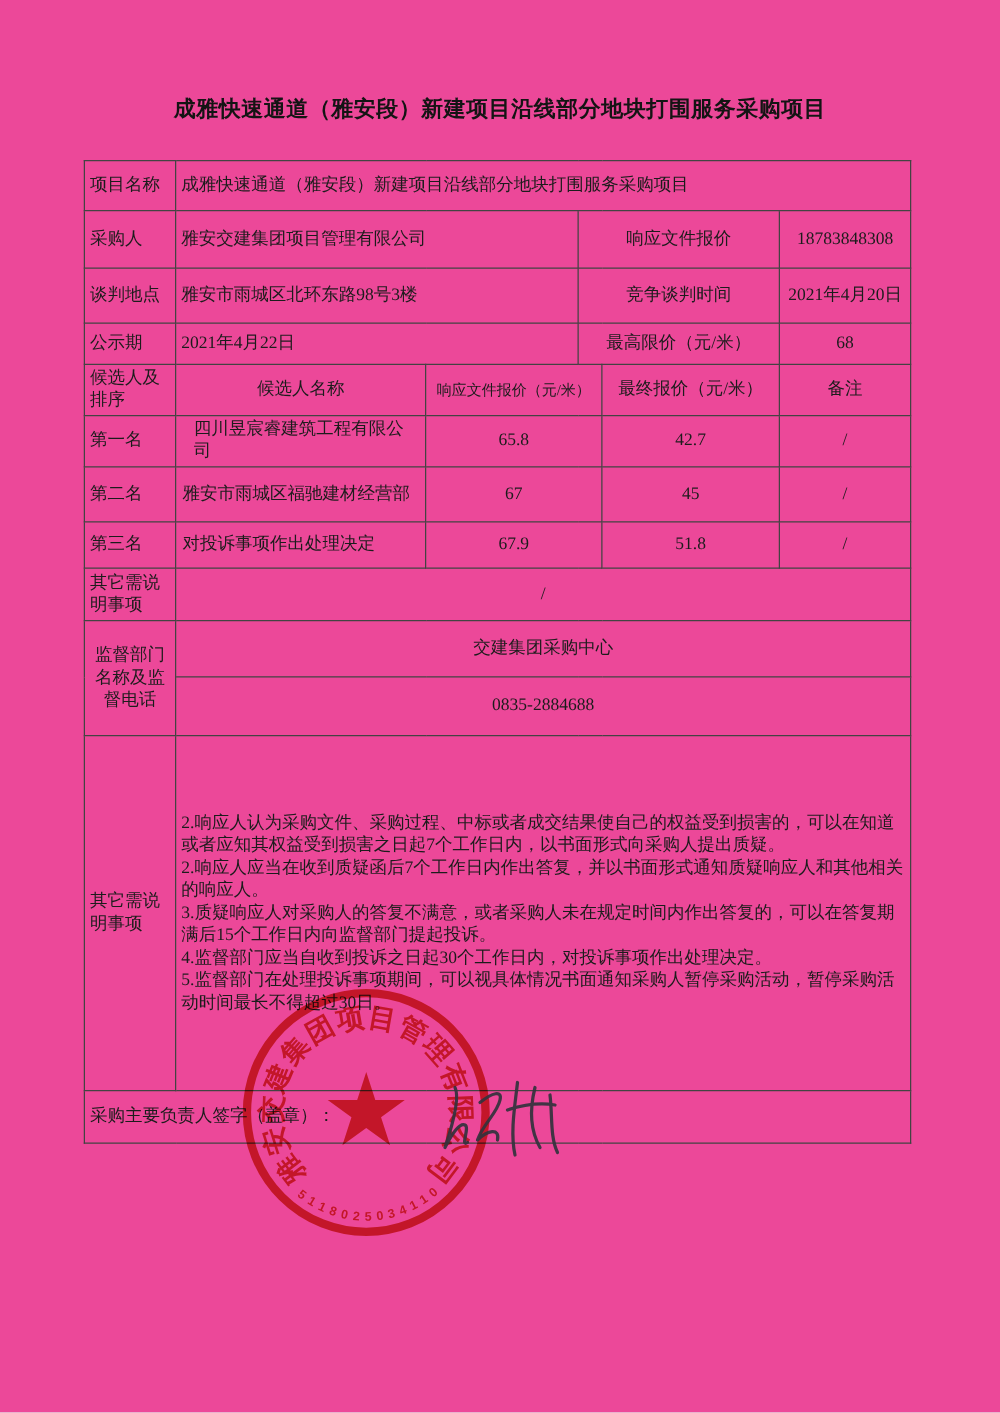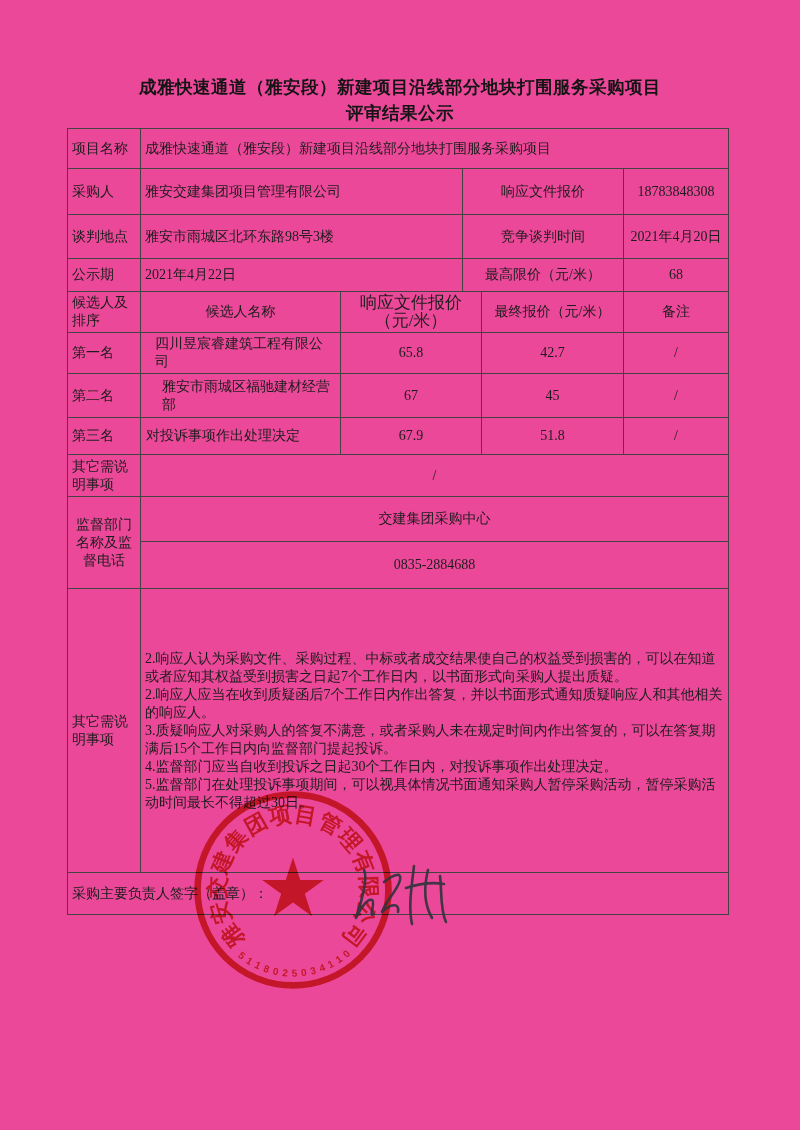--- a/index.html
+++ b/index.html
@@ -43,21 +43,20 @@
   .seal-ring-char  { font-family: "Liberation Serif", serif; font-weight: bold; font-size: 23px; }
   .seal-serial-char{ font-family: "Liberation Sans", sans-serif; font-weight: bold; font-size: 10.5px; }
 </style>
 </head>
 <body>
 
 <div id="page">
 
   <div id="title">
     <div>成雅快速通道（雅安段）新建项目沿线部分地块打围服务采购项目</div>
-    <div>评审结果公示</div>
   </div>
 
   <table id="doc-table">
     <colgroup>
       <col style="width:73px">
         <col style="width:200px">
         <col style="width:122px">
       <col style="width:19px">
         <col style="width:142px">
         <col style="width:105px">
@@ -86,36 +85,36 @@
       <tr style="height:33px">
         <td class="lbl">公示期</td>
         <td class="val" colspan="2">2021年4月22日</td>
         <td class="ctr" colspan="2">最高限价（元/米）</td>
         <td class="ctr">68</td>
       </tr>
 
       <tr style="height:40px">
         <td class="lbl">候选人及排序</td>
         <td class="ctr">候选人名称</td>
-        <td class="ctr" colspan="2" style="font-size:17px;padding:2px 2px">响应文件报价（元/米）</td>
+        <td class="ctr" colspan="2" style="font-size:12px;padding:2px 2px">响应文件报价（元/米）</td>
         <td class="ctr">最终报价（元/米）</td>
         <td class="ctr">备注</td>
       </tr>
 
       <tr style="height:38px">
         <td class="lbl">第一名</td>
         <td class="val" style="padding-left:14px">四川昱宸睿建筑工程有限公司</td>
         <td class="ctr" colspan="2">65.8</td>
         <td class="ctr">42.7</td>
         <td class="ctr">/</td>
       </tr>
 
       <tr style="height:44px">
         <td class="lbl">第二名</td>
-        <td class="val" style="padding-left:21px">雅安市雨城区福驰建材经营部</td>
+        <td class="val" style="padding-left:5px">雅安市雨城区福驰建材经营部</td>
         <td class="ctr" colspan="2">67</td>
         <td class="ctr">45</td>
         <td class="ctr">/</td>
       </tr>
 
       <tr style="height:37px">
         <td class="lbl">第三名</td>
         <td class="val" style="padding-left:5px">对投诉事项作出处理决定</td>
         <td class="ctr" colspan="2">67.9</td>
         <td class="ctr">51.8</td>

